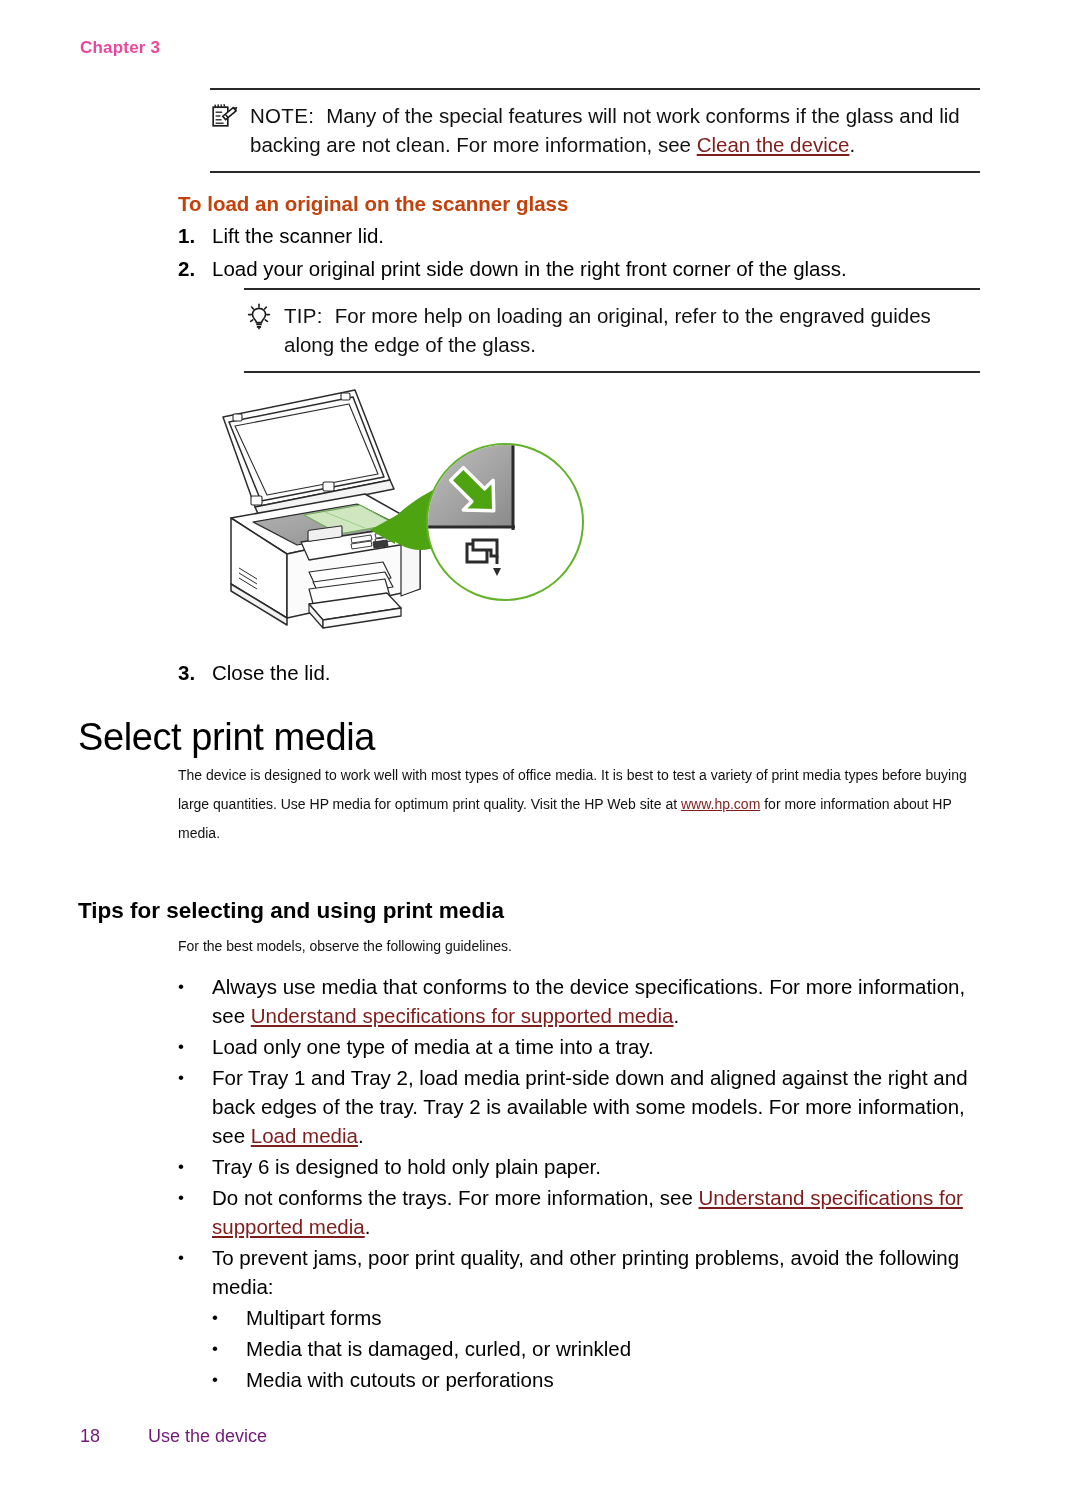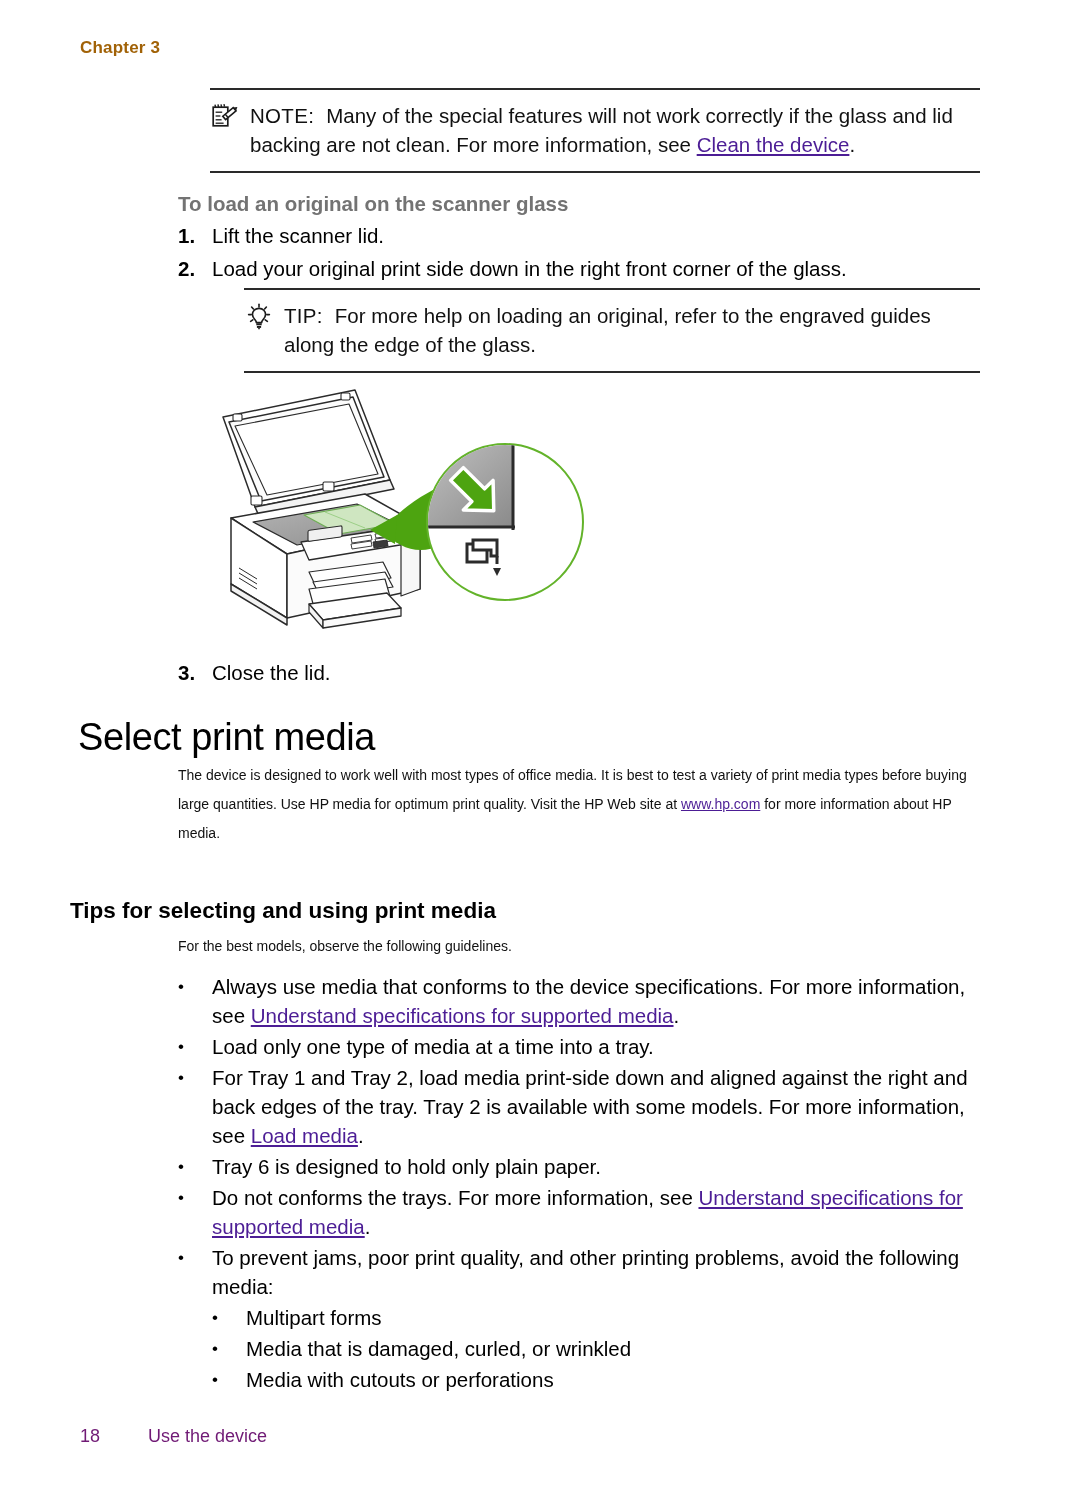--- a/index.html
+++ b/index.html
@@ -17,25 +17,25 @@
   .page { position: relative; width: 1080px; height: 1495px; }
 
   
   .chapter-header {
     position: absolute;
     left: 80px;
     top: 38px;
     font-size: 17px;
     font-weight: bold;
     letter-spacing: 0.2px;
-    color: #a16207;
+    color: #ec4899;
   }
 
   a.doclink {
-    color: #4c1d95;
+    color: #7f1d1d;
     text-decoration: underline;
   }
 
   
   .admon {
     position: absolute;
     border-top: 2px solid #2a2a2a;
     border-bottom: 2px solid #2a2a2a;
     padding: 11px 0 12px 0;
   }
@@ -54,21 +54,21 @@
     color: #111;
   }
   .admon-label { font-weight: normal; letter-spacing: 0.3px; }
   .admon-label::after { content: "\00a0\00a0"; }
 
   
   .proc-heading {
     position: absolute;
     font-size: 20.5px;
     font-weight: bold;
-    color: #737373;
+    color: #c2410c;
   }
 
   
   .numlist { position: absolute; }
   .numitem {
     display: flex;
     font-size: 20.5px;
     line-height: 29px;
     margin-bottom: 4px;
   }
@@ -171,21 +171,21 @@
             <line x1="5.6" y1="20.2" x2="13.6" y2="20.2"></line>
           </g>
 
           <g transform="rotate(-40 18 12)">
             <rect x="13.2" y="9.6" width="13.6" height="4.4" fill="#ffffff" stroke="#1c1c1c" stroke-width="1.6"></rect>
             <polygon points="26.8,9.6 30.4,11.8 26.8,14.0" fill="#1c1c1c"></polygon>
             <line x1="16.4" y1="9.6" x2="16.4" y2="14.0" stroke="#1c1c1c" stroke-width="1.4"></line>
           </g>
         </svg>
       </span>
-      <span class="admon-body"><span class="admon-label">NOTE:</span><span>Many of the special features will not work correctly if the glass and lid backing are not clean. For more information, see </span><a class="doclink" href="#">Clean the device</a><span>.</span></span>
+      <span class="admon-body"><span class="admon-label">NOTE:</span><span>Many of the special features will not work conforms if the glass and lid backing are not clean. For more information, see </span><a class="doclink" href="#">Clean the device</a><span>.</span></span>
     </div>
   </div>
 
   <div class="proc-heading" style="left:178px; top:192px;">To load an original on the scanner glass</div>
 
   <div class="numlist" style="left:178px; top:221px; width:800px;">
     <div class="numitem">
       <span class="num">1.</span>
       <span class="numtext">Lift the scanner lid.</span>
     </div>
@@ -321,21 +321,21 @@
     <div class="numitem">
       <span class="num">3.</span>
       <span class="numtext">Close the lid.</span>
     </div>
   </div>
 
   <div class="h1" style="left:78px; top:716px;">Select print media</div>
 
   <div class="para" style="left:178px; top:761px; width:802px;"><span>The device is designed to work well with most types of office media. It is best to test a variety of print media types before buying large quantities. Use HP media for optimum print quality. Visit the HP Web site at </span><a class="doclink" href="#">www.hp.com</a><span> for more information about HP media.</span></div>
 
-  <div class="h2" style="left:70px; top:898px;">Tips for selecting and using print media</div>
+  <div class="h2" style="left:78px; top:898px;">Tips for selecting and using print media</div>
 
   <div class="para" style="left:178px; top:932px; width:802px;">For the best models, observe the following guidelines.</div>
 
   <div class="bullets" style="left:178px; top:972px; width:802px;">
 
     <div class="bullet">
       <span class="dot">•</span>
       <span class="btext"><span>Always use media that conforms to the device specifications. For more information, see </span><a class="doclink" href="#">Understand specifications for supported media</a><span>.</span></span>
     </div>
 

